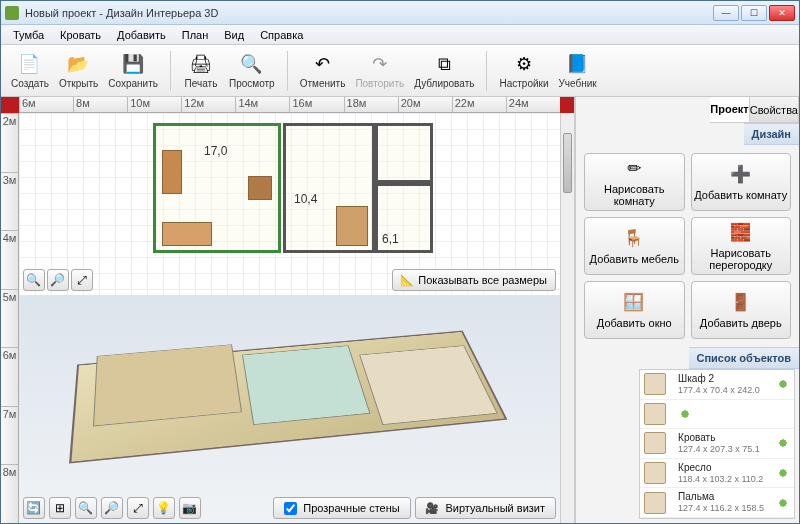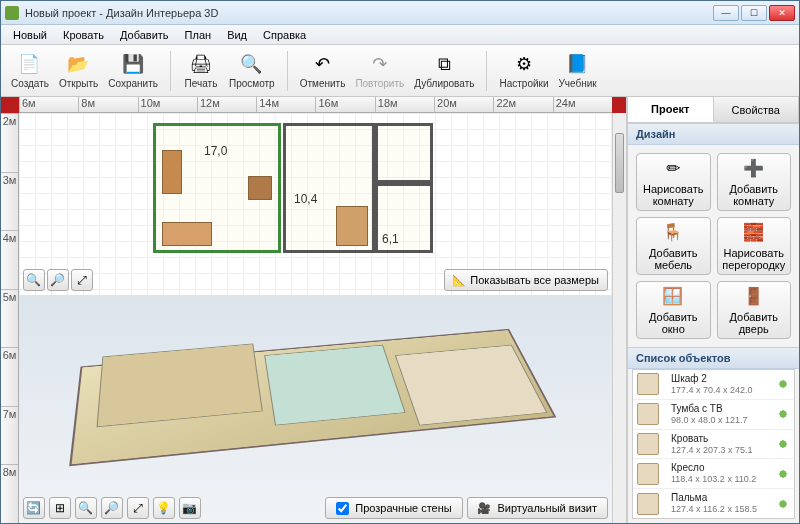--- a/index.html
+++ b/index.html
@@ -32,21 +32,21 @@
 .furn { position:absolute; background:#c9935f; border:1px solid #8a6338;}
 .zoombar { position:absolute; bottom:4px; left:4px; display:flex; gap:2px;}
 .zbtn { width:22px; height:22px; background:linear-gradient(#fdfdfd,#e2e2e2); border:1px solid #aaa; border-radius:3px; display:flex; align-items:center; justify-content:center; font-size:12px;}
 .showdim { position:absolute; bottom:4px; right:4px; height:22px; padding:0 8px; background:linear-gradient(#fdfdfd,#e2e2e2); border:1px solid #aaa; border-radius:3px; display:flex; align-items:center; gap:4px; font-size:10px;}
 .view3d { position:absolute; top:198px; left:18px; right:14px; bottom:0; background:linear-gradient(#dce4ec,#f0f3f6); overflow:hidden;}
 .apt3d { position:absolute; left:30px; top:10px; right:40px; bottom:36px; perspective:800px;}
 .apt3d .wall{position:absolute; background:linear-gradient(#f0e6c8,#d8cba0); border:1px solid #888;}
 .bottombar { position:absolute; bottom:4px; left:4px; right:4px; display:flex; gap:4px; align-items:center;}
 .bottombar .zbtn{width:22px; height:22px;}
 .bigbtn { height:22px; padding:0 10px; background:linear-gradient(#fdfdfd,#e2e2e2); border:1px solid #aaa; border-radius:3px; display:flex; align-items:center; gap:6px; font-size:10px;}
-.rightpanel { width:172px; background:#f3f3f3; display:flex; flex-direction:column; border-left:1px solid #ccc;}
+.rightpanel { width:224px; background:#f3f3f3; display:flex; flex-direction:column; border-left:1px solid #ccc;align-items:flex-end;}
 .tabs { display:flex; height:26px; background:#eaeaea; border-bottom:1px solid #ccc;}
 .tab { flex:1; display:flex; align-items:center; justify-content:center; border-right:1px solid #ccc; background:linear-gradient(#f5f5f5,#ddd); font-size:11px;}
 .tab.active{background:#fff; border-bottom:1px solid #fff; font-weight:bold;}
 .section-h { background:linear-gradient(#e8eef6,#d3dfee); padding:4px 8px; font-weight:bold; color:#2a4a6e; border-top:1px solid #c0d0e2; border-bottom:1px solid #c0d0e2;}
 .design-grid { display:grid; grid-template-columns:1fr 1fr; gap:6px; padding:8px;}
 .dbtn { background:linear-gradient(#fdfdfd,#e6e6e6); border:1px solid #bbb; border-radius:4px; height:58px; display:flex; flex-direction:column; align-items:center; justify-content:center; gap:3px; font-size:9px; text-align:center; padding:2px;}
 .dbtn .dicon{width:22px; height:22px; display:flex; align-items:center; justify-content:center; font-size:17px;}
 .objlist { flex:1; overflow:auto; background:#fff; margin:0 4px 4px; border:1px solid #ccc;}
 .objrow { display:flex; align-items:center; padding:3px 4px; border-bottom:1px solid #eee; gap:12px;}
 .objrow .oicon{width:22px; height:22px; background:#e6d9c0; border:1px solid #b09870; border-radius:2px;}
@@ -65,21 +65,21 @@
     <div class="appicon"></div>
     <div class="title">Новый проект - Дизайн Интерьера 3D</div>
     <div class="winbtns">
       <div class="winbtn">—</div>
       <div class="winbtn">☐</div>
       <div class="winbtn close">✕</div>
     </div>
   </div>
 
   <div class="menubar">
-    <span>Новый</span>
+    <span>Тумба</span>
     <span>Кровать</span>
     <span>Добавить</span>
     <span>План</span>
     <span>Вид</span>
     <span>Справка</span>
   </div>
 
   <div class="toolbar" id="toolbar">
       <div class="tbtn">
         <div class="ticon">📄</div>
@@ -250,24 +250,20 @@
           <div class="objrow">
             <div class="oicon"></div>
             <div class="oinfo">
               <div class="oname">Шкаф 2</div>
               <div class="odim">177.4 x 70.4 x 242.0</div>
             </div>
             <div class="oeye"></div>
           </div>
           <div class="objrow">
             <div class="oicon"></div>
-            <div class="oinfo">
-              <div class="oname">Тумба с ТВ</div>
-              <div class="odim">98.0 x 48.0 x 121.7</div>
-            </div>
             <div class="oeye"></div>
           </div>
           <div class="objrow">
             <div class="oicon"></div>
             <div class="oinfo">
               <div class="oname">Кровать</div>
               <div class="odim">127.4 x 207.3 x 75.1</div>
             </div>
             <div class="oeye"></div>
           </div>

